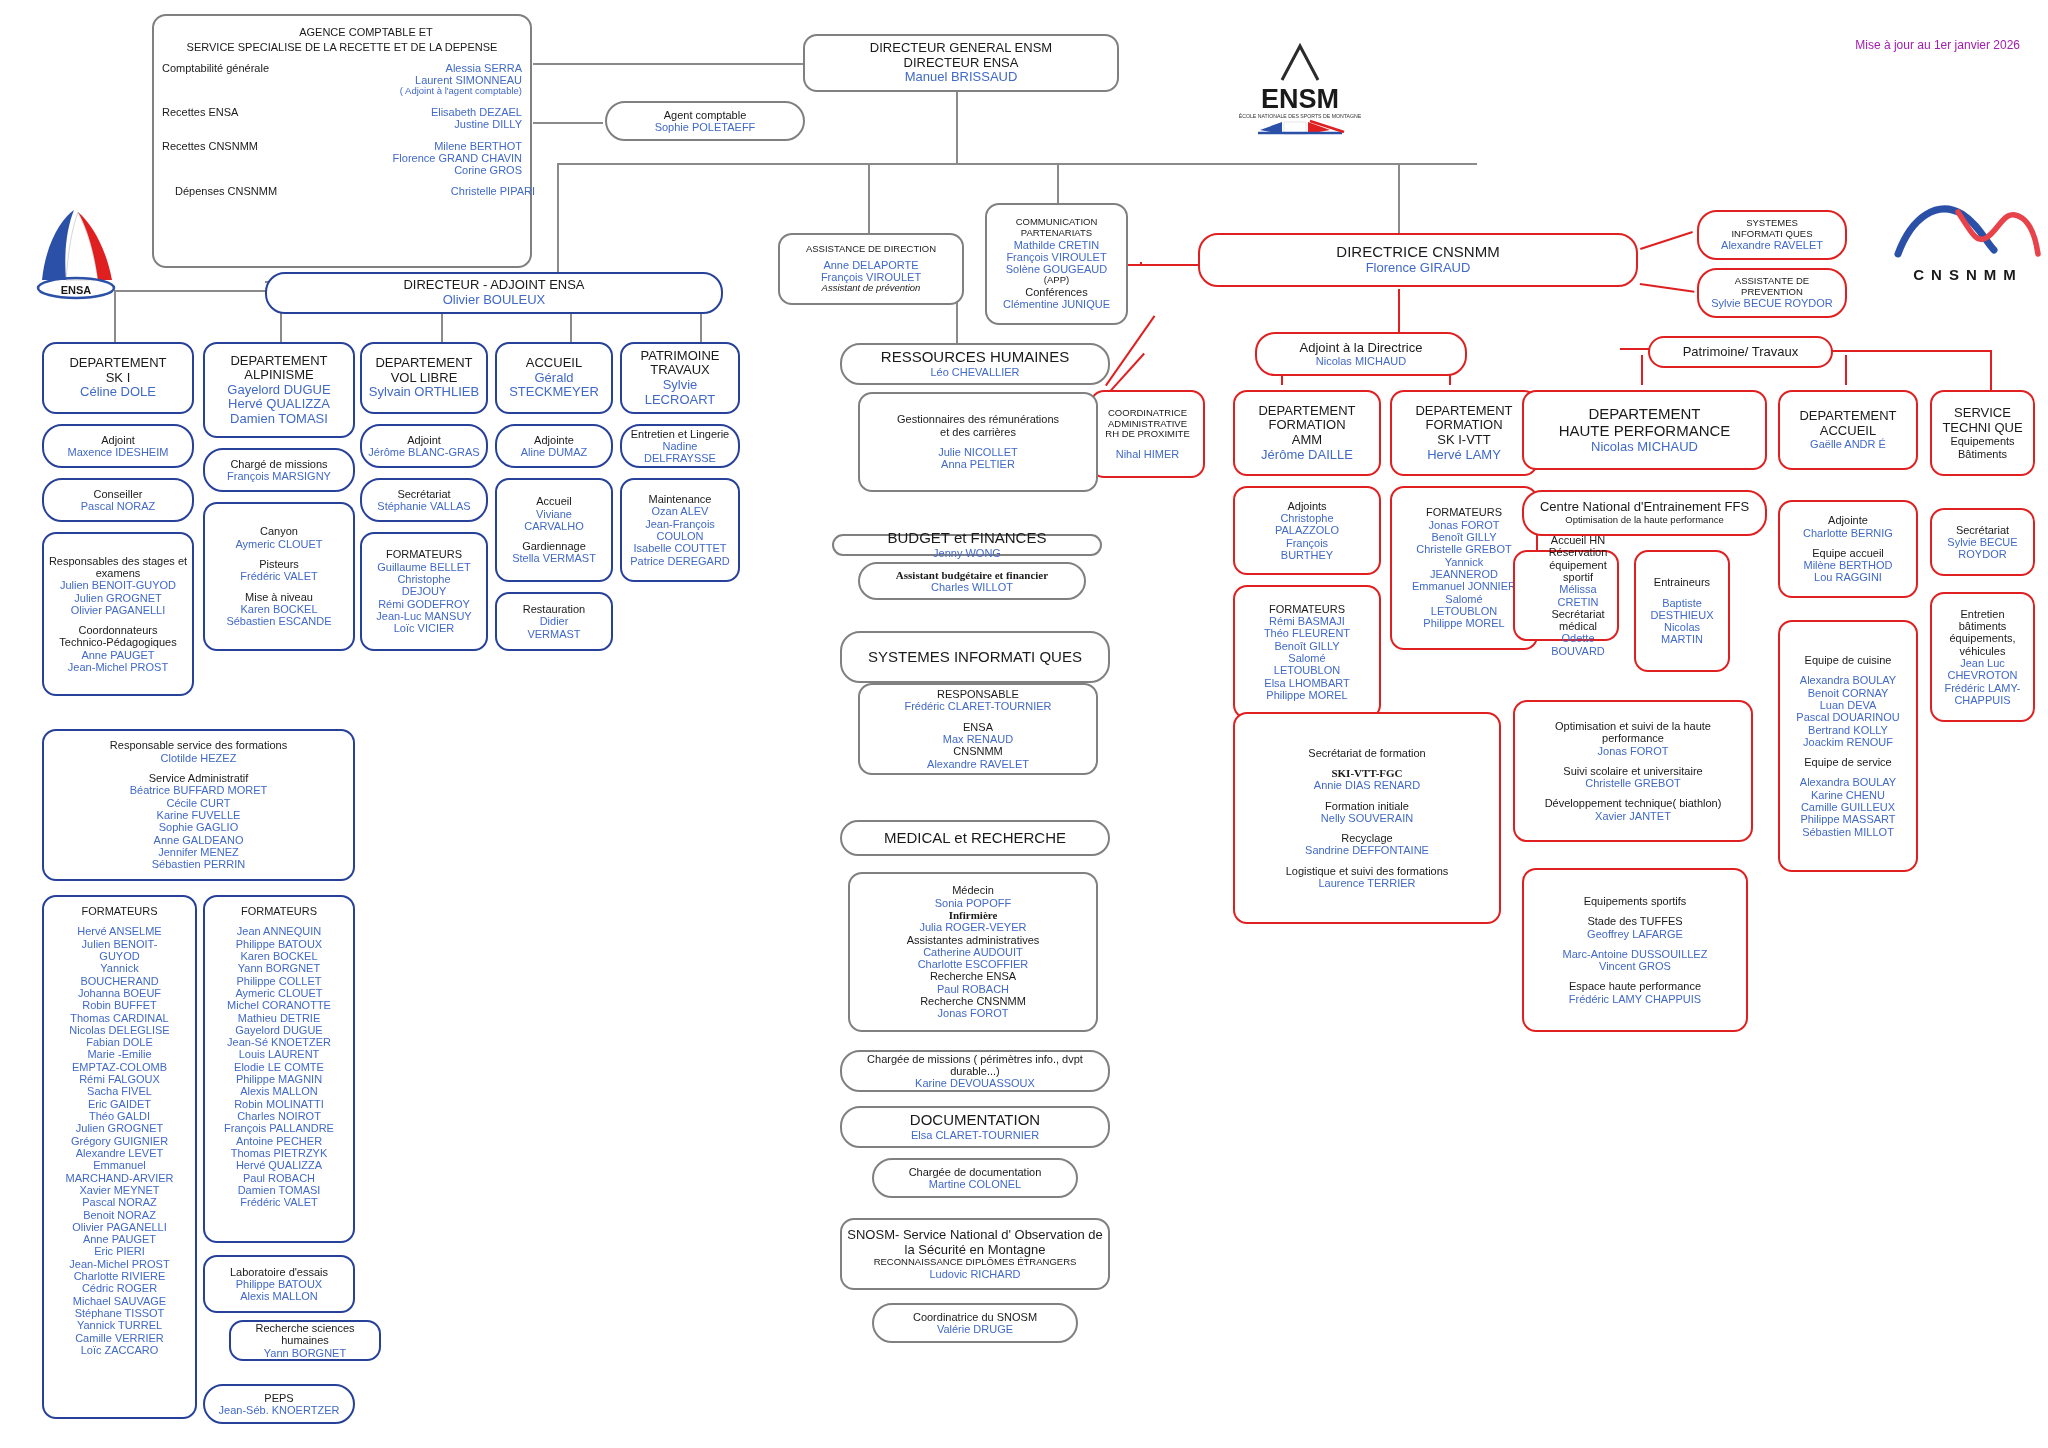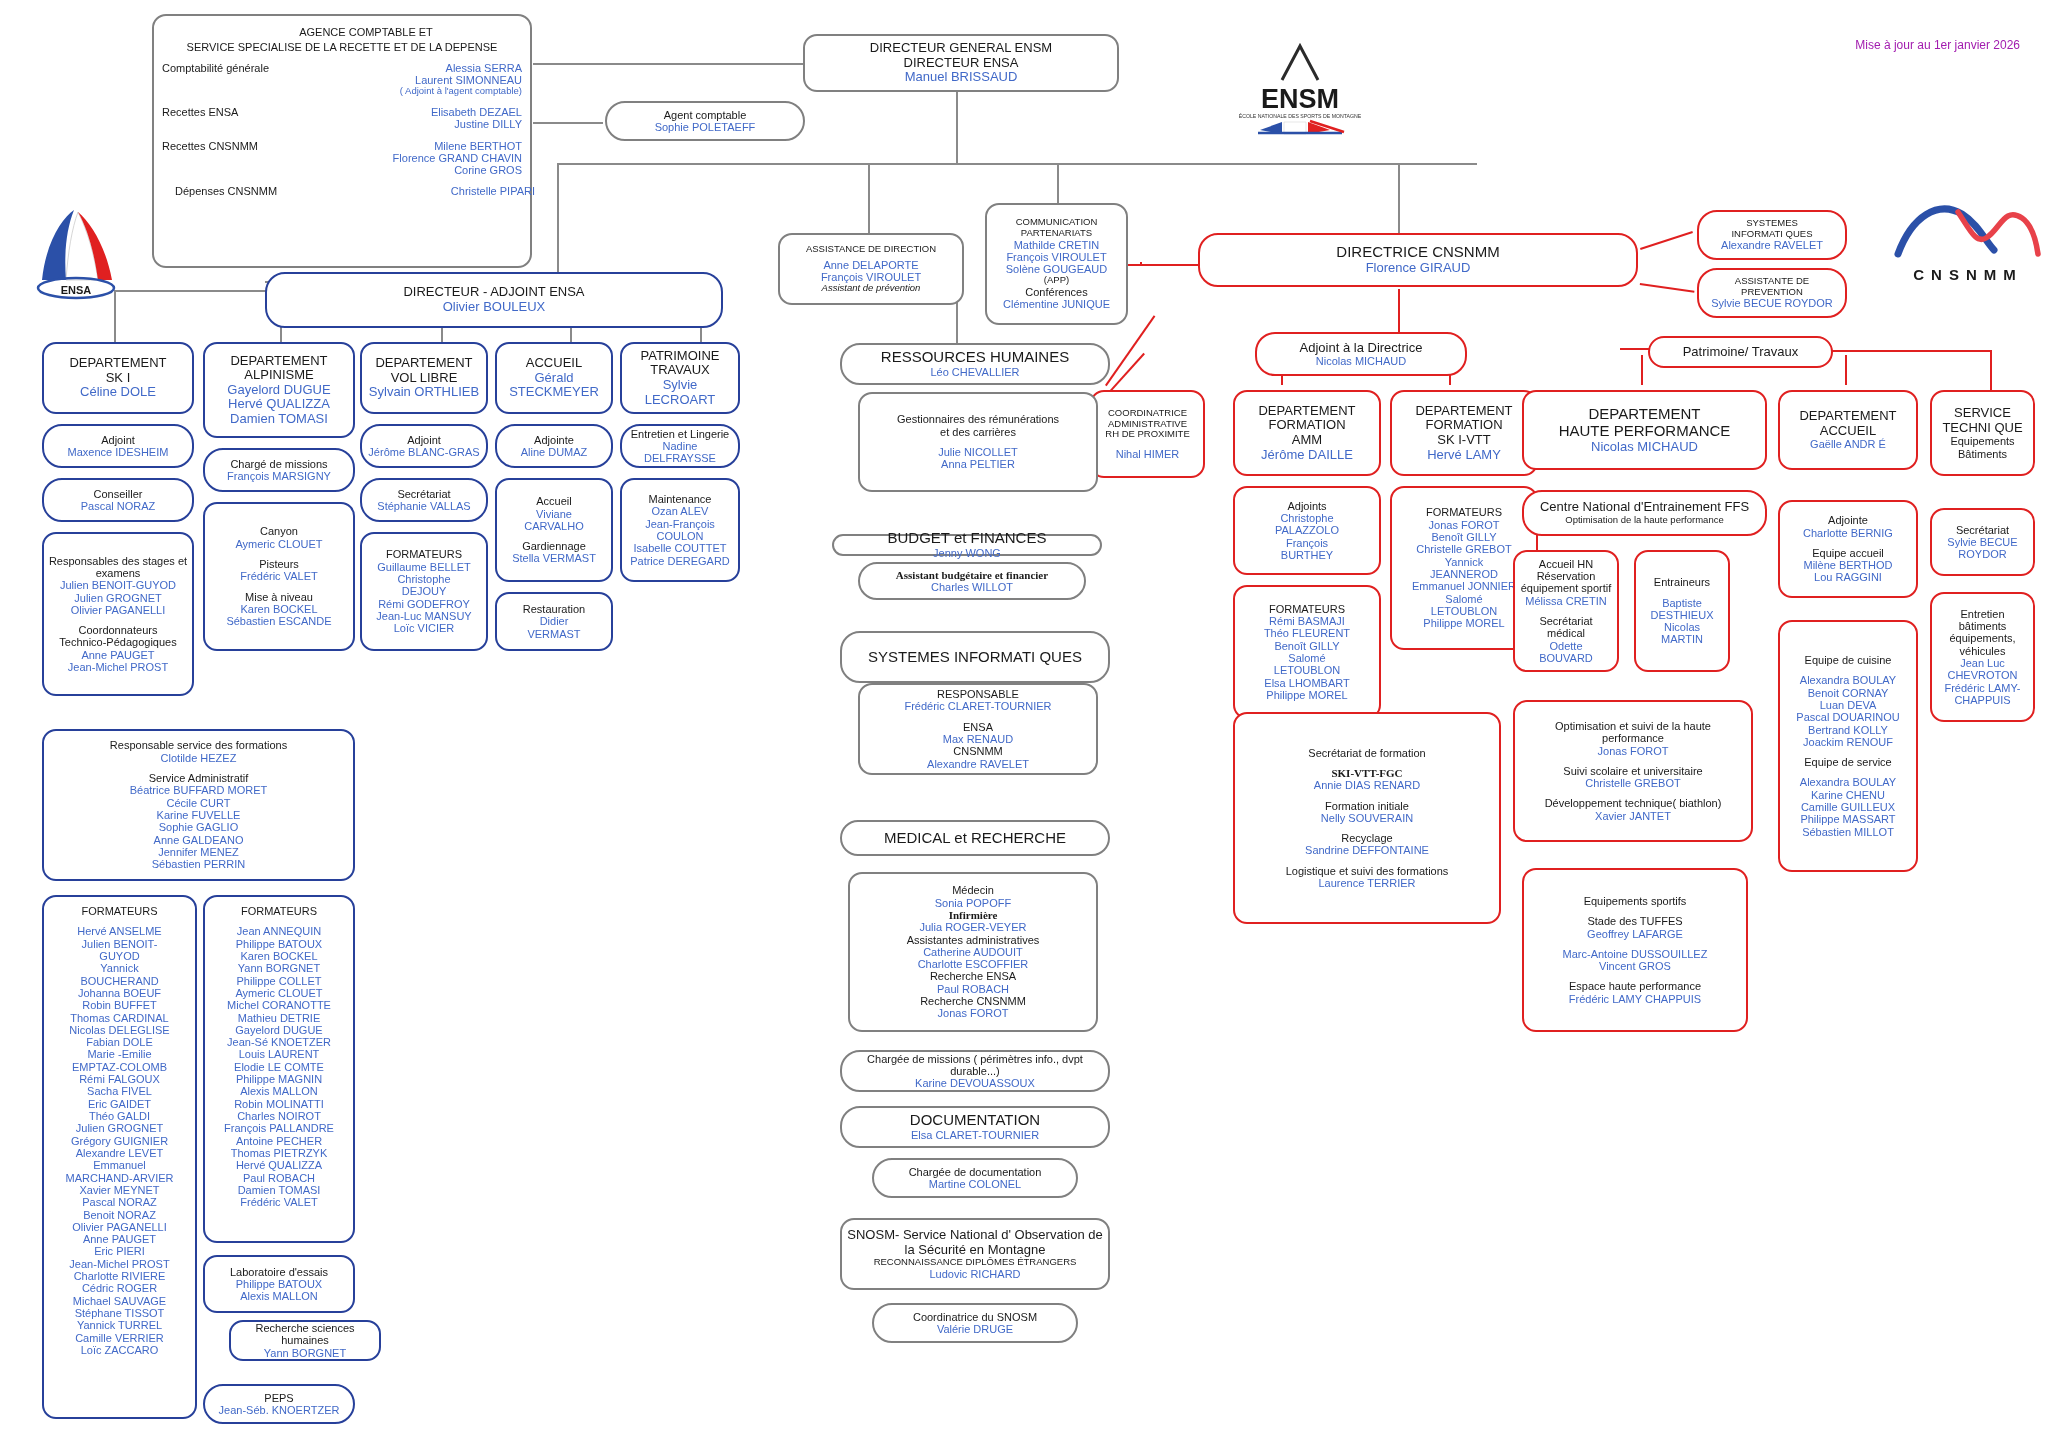--- a/index.html
+++ b/index.html
@@ -181,21 +181,21 @@
     <div class="t xs">INFORMATI    QUES</div>
     <div class="n sm">Alexandre RAVELET</div>
   </div>
 
   <div class="box red pill" style="left:1697px;top:268px;width:150px;height:50px;">
     <div class="t xs">ASSISTANTE DE</div>
     <div class="t xs">PREVENTION</div>
     <div class="n sm">Sylvie BECUE ROYDOR</div>
   </div>
 
-  <div class="box blue pill" style="left:265px;top:272px;width:458px;height:56px;">
+  <div class="box blue pill" style="left:265px;top:272px;width:458px;height:42px;">
     <div class="t md">DIRECTEUR - ADJOINT  ENSA</div>
     <div class="n md">Olivier BOULEUX</div>
   </div>
 
   <div class="box red pill" style="left:1255px;top:332px;width:212px;height:44px;">
     <div class="t md">Adjoint à la Directrice</div>
     <div class="n sm">Nicolas MICHAUD</div>
   </div>
 
   <div class="box red pill" style="left:1648px;top:336px;width:185px;height:32px;">
@@ -564,21 +564,21 @@
     <div class="t lg">DEPARTEMENT</div>
     <div class="t lg">HAUTE PERFORMANCE</div>
     <div class="n md">Nicolas MICHAUD</div>
   </div>
 
   <div class="box red pill" style="left:1522px;top:490px;width:245px;height:46px;">
     <div class="t md">Centre National d'Entrainement FFS</div>
     <div class="t xs">Optimisation de la haute performance</div>
   </div>
 
-  <div class="box red" id="accueil-hn" style="left:1513px;top:550px;width:106px;height:122px;">
+  <div class="box red" id="accueil-hn" style="left:1513px;top:550px;width:106px;height:91px;padding-left:28px;">
       <div class="t sm">Accueil HN</div>
       <div class="t sm">Réservation</div>
       <div class="t sm">équipement sportif</div>
       <div class="n sm">Mélissa CRETIN</div>
       <div class="sp"></div>
       <div class="t sm">Secrétariat médical</div>
       <div class="n sm">Odette</div>
       <div class="n sm">BOUVARD</div>
     </div>
   <div class="box red" id="entraineurs" style="left:1634px;top:550px;width:96px;height:122px;">

